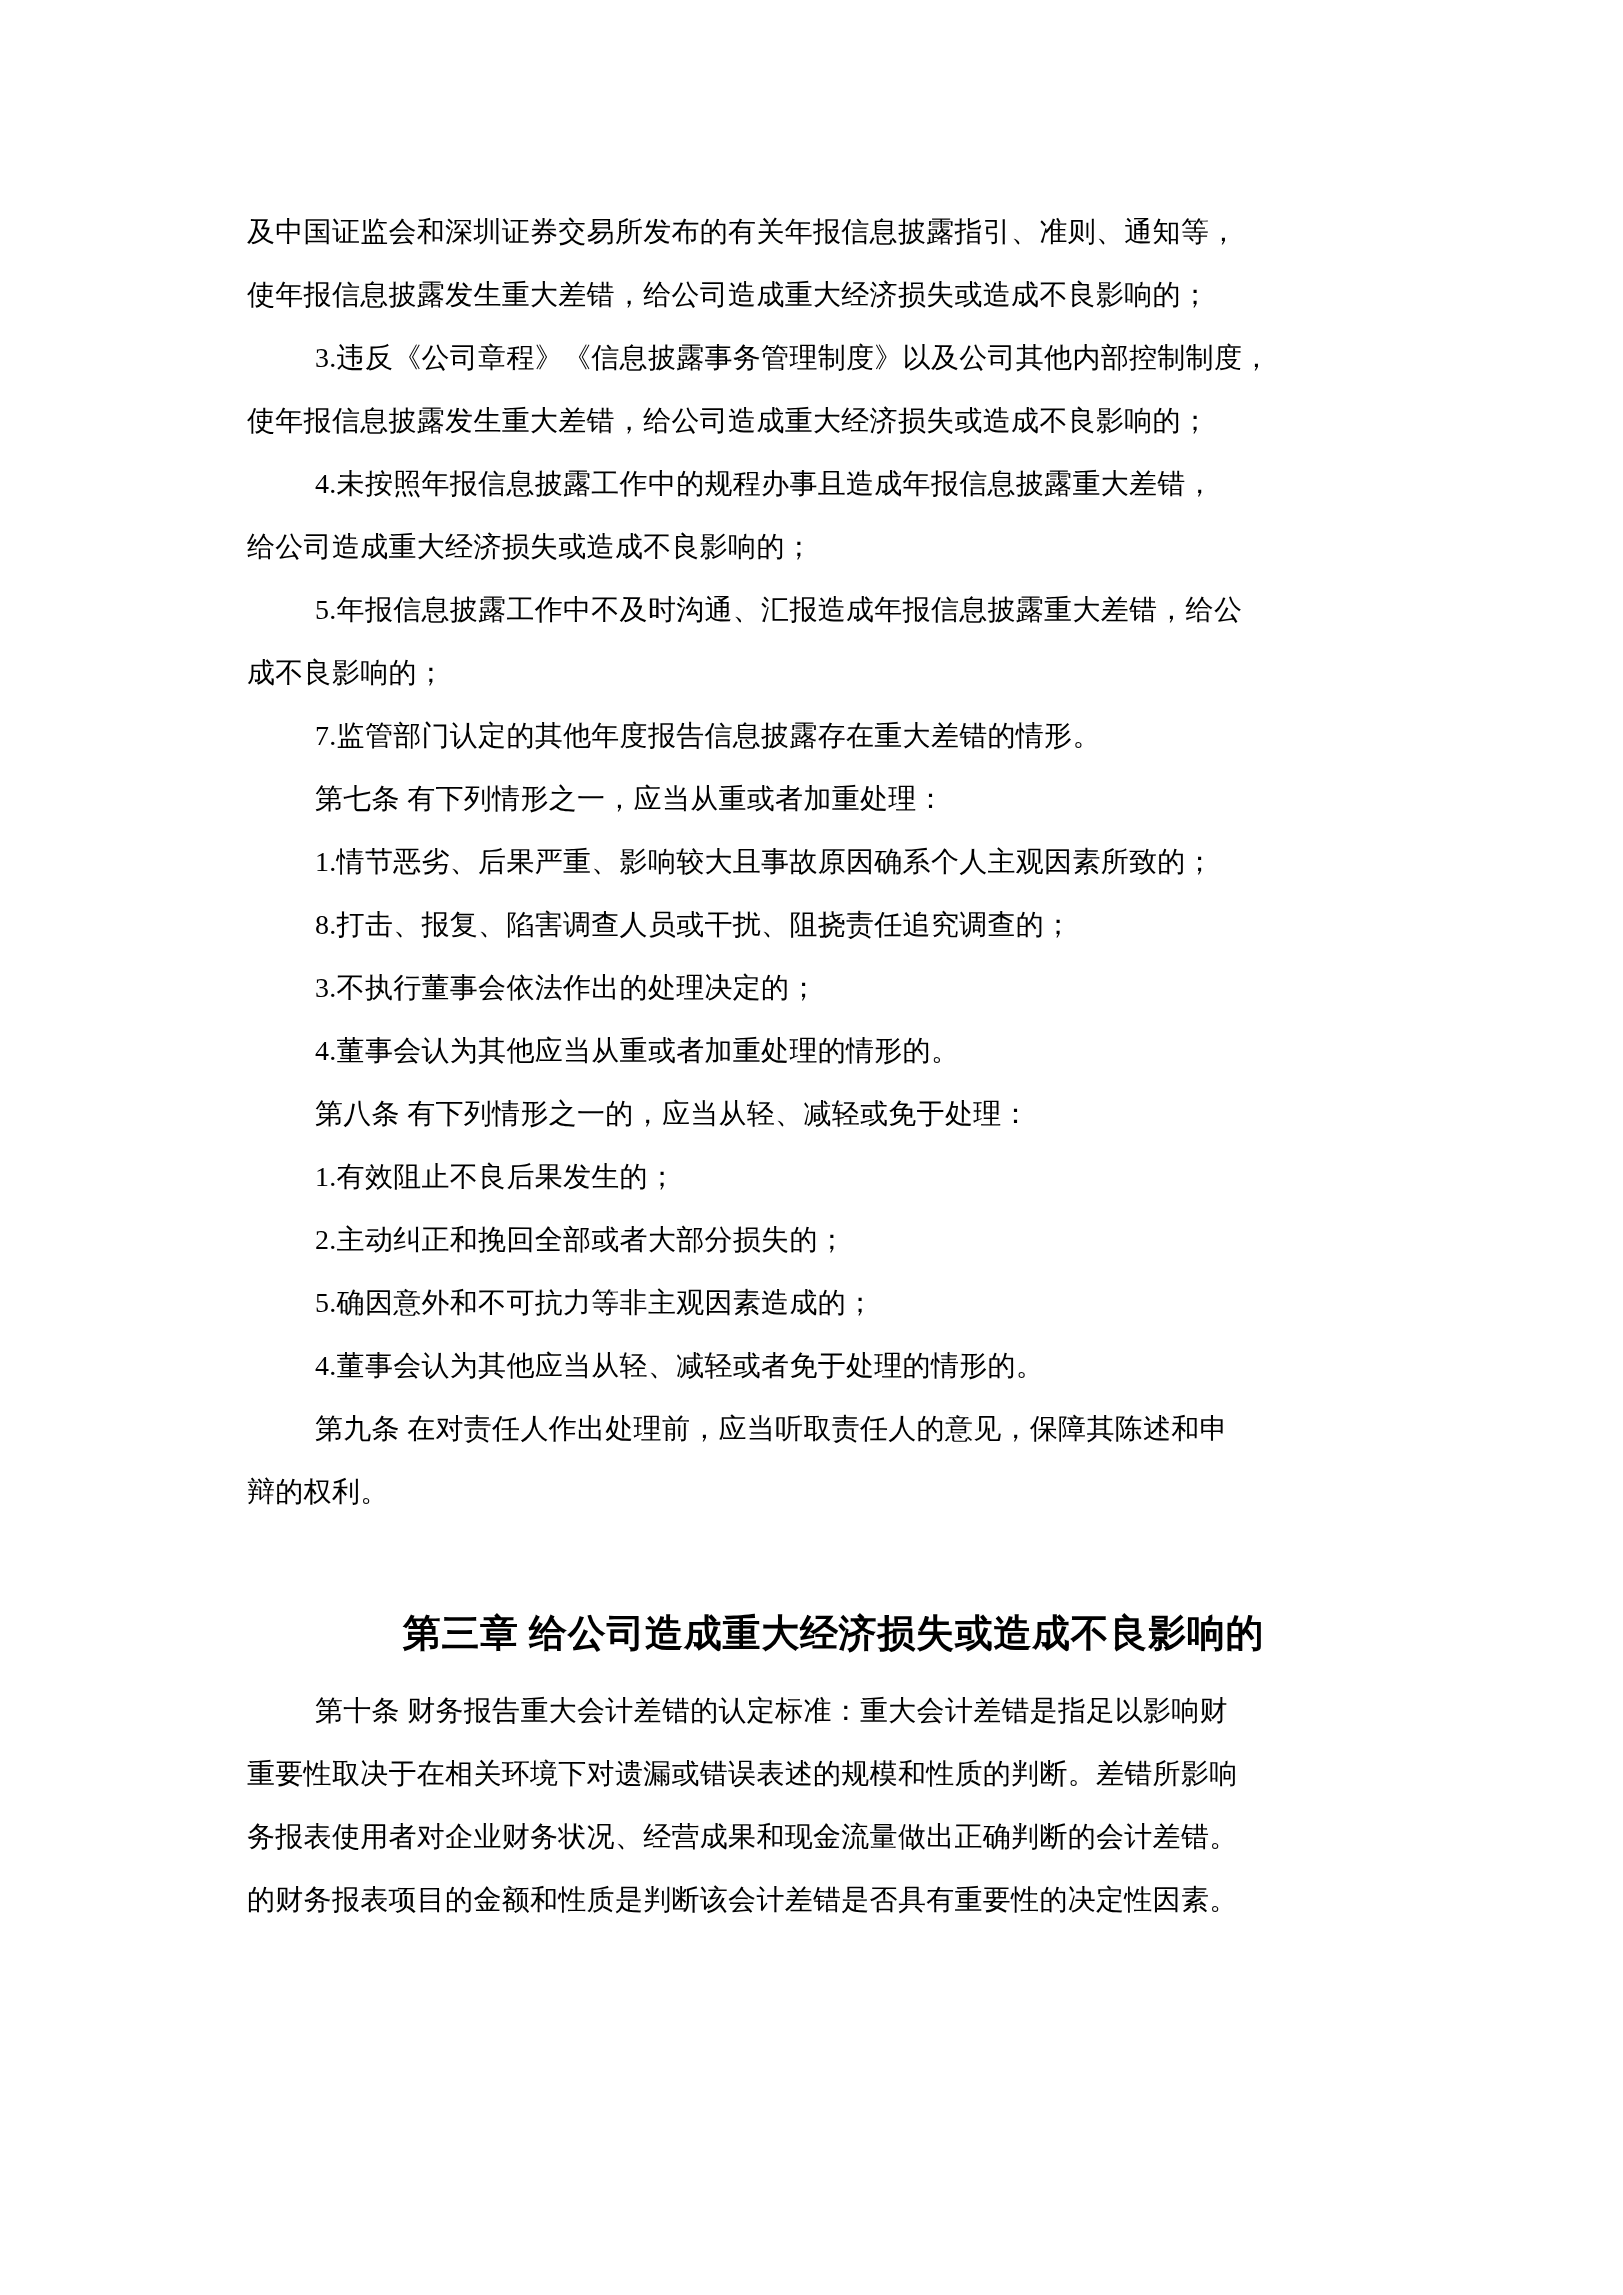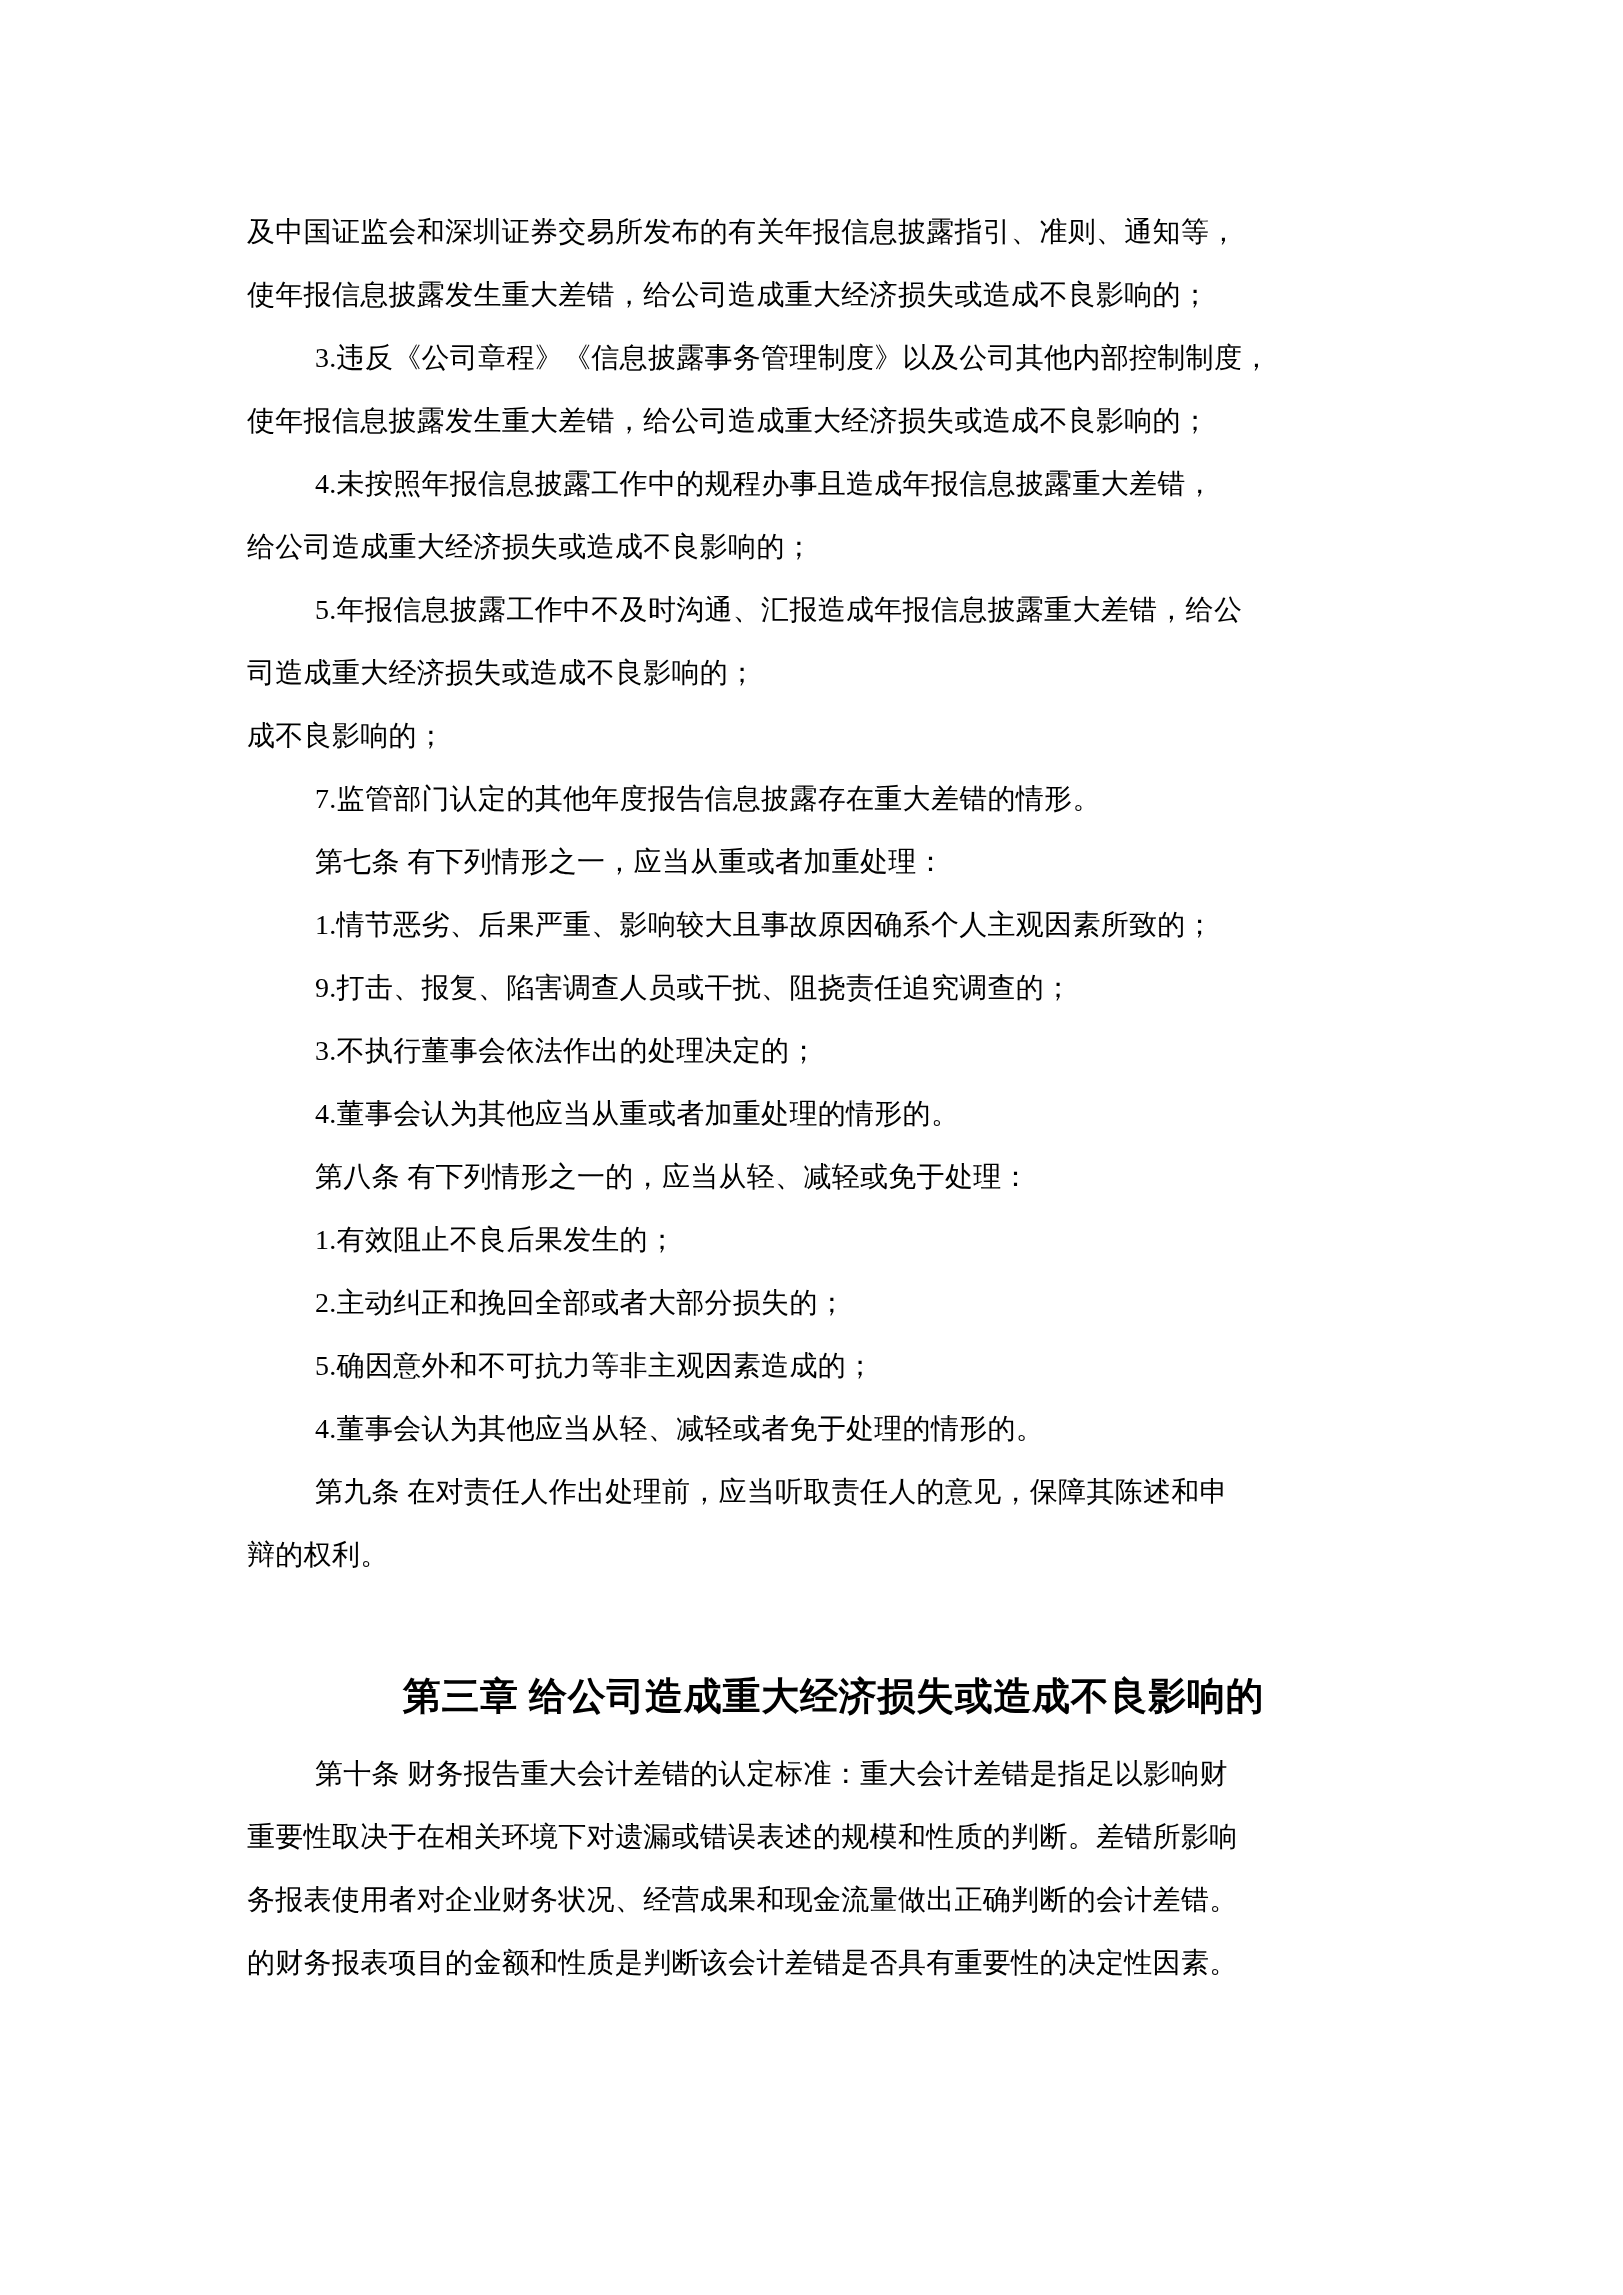--- a/index.html
+++ b/index.html
@@ -48,26 +48,25 @@
 
 <main class="doc">
   <section id="body-lines">
       <div class="line">及中国证监会和深圳证券交易所发布的有关年报信息披露指引、准则、通知等，</div>
       <div class="line">使年报信息披露发生重大差错，给公司造成重大经济损失或造成不良影响的；</div>
       <div class="line indent">3.违反《公司章程》《信息披露事务管理制度》以及公司其他内部控制制度，</div>
       <div class="line">使年报信息披露发生重大差错，给公司造成重大经济损失或造成不良影响的；</div>
       <div class="line indent">4.未按照年报信息披露工作中的规程办事且造成年报信息披露重大差错，</div>
       <div class="line">给公司造成重大经济损失或造成不良影响的；</div>
       <div class="line indent">5.年报信息披露工作中不及时沟通、汇报造成年报信息披露重大差错，给公</div>
-      <div class="line">司造成重大经济损失或造成不良影响的；</div>
       <div class="line">成不良影响的；</div>
       <div class="line indent">7.监管部门认定的其他年度报告信息披露存在重大差错的情形。</div>
       <div class="line indent">第七条 有下列情形之一，应当从重或者加重处理：</div>
       <div class="line indent">1.情节恶劣、后果严重、影响较大且事故原因确系个人主观因素所致的；</div>
-      <div class="line indent">9.打击、报复、陷害调查人员或干扰、阻挠责任追究调查的；</div>
+      <div class="line indent">8.打击、报复、陷害调查人员或干扰、阻挠责任追究调查的；</div>
       <div class="line indent">3.不执行董事会依法作出的处理决定的；</div>
       <div class="line indent">4.董事会认为其他应当从重或者加重处理的情形的。</div>
       <div class="line indent">第八条 有下列情形之一的，应当从轻、减轻或免于处理：</div>
       <div class="line indent">1.有效阻止不良后果发生的；</div>
       <div class="line indent">2.主动纠正和挽回全部或者大部分损失的；</div>
       <div class="line indent">5.确因意外和不可抗力等非主观因素造成的；</div>
       <div class="line indent">4.董事会认为其他应当从轻、减轻或者免于处理的情形的。</div>
       <div class="line indent">第九条 在对责任人作出处理前，应当听取责任人的意见，保障其陈述和申</div>
       <div class="line">辩的权利。</div>
     </section>

